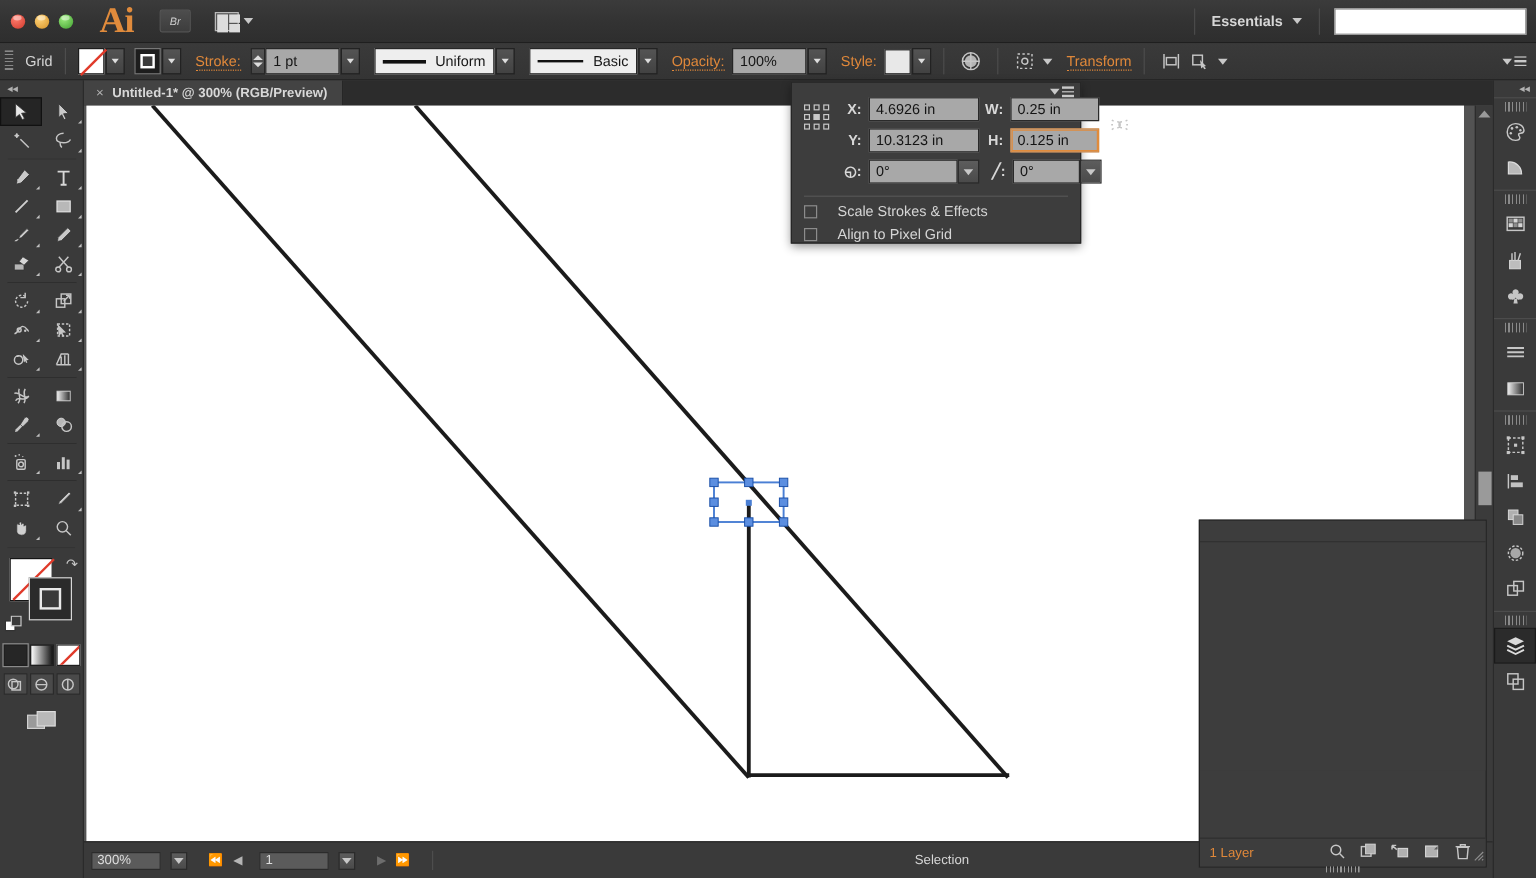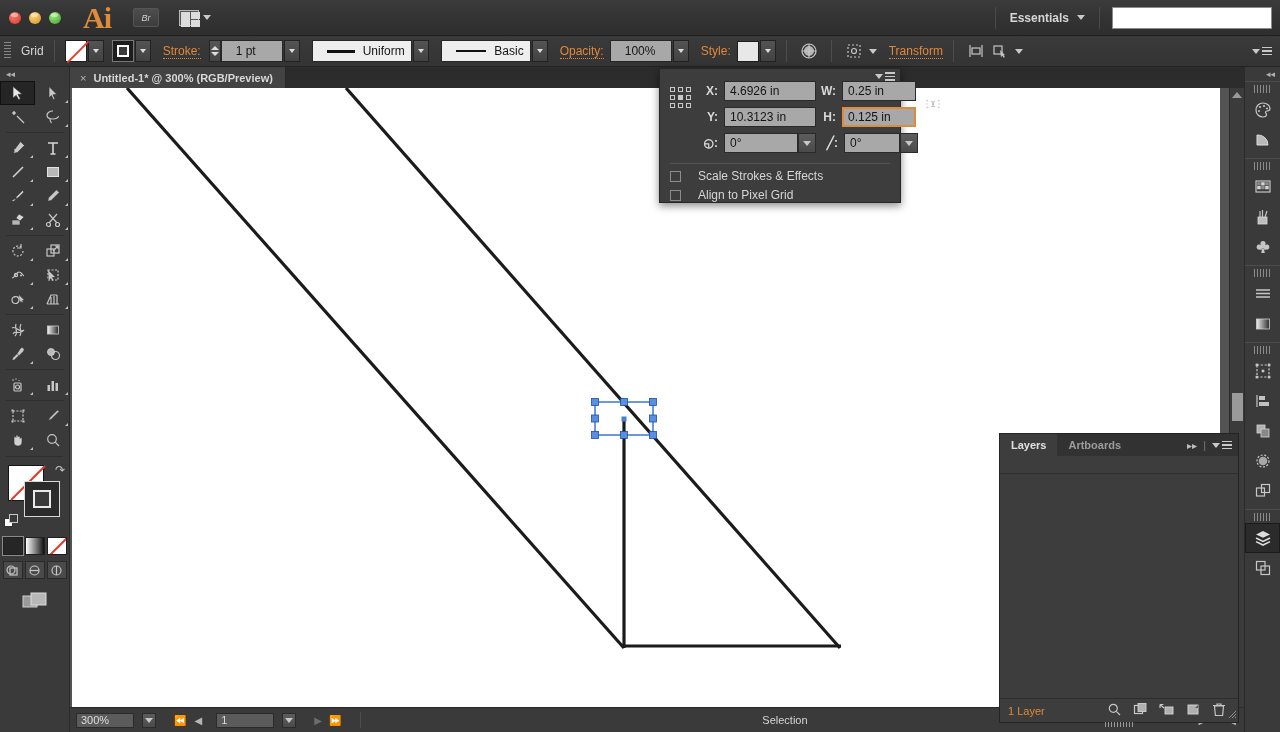--- a/index.html
+++ b/index.html
@@ -94,21 +94,21 @@
   .mini-drop .caret-d { border-top-color:#ddd; border-left-width:3px;border-right-width:3px;border-top-width:4px;}
 
   .stepper { width:12px; height:22px; display:flex; flex-direction:column; justify-content:center; gap:2px;
     background:linear-gradient(to bottom,#565656,#454545); border:1px solid #262626;}
   .stepper .up,.stepper .dn{width:0;height:0;border-left:4px solid transparent;border-right:4px solid transparent;margin:0 auto;}
   .stepper .up{border-bottom:4px solid #ddd;}
   .stepper .dn{border-top:4px solid #ddd;}
 
   .field {
     height: 22px; background: #a8a8a8; border: 1px solid #262626; color: #151515;
-    display: flex; align-items: center; padding: 0 14px; font-size: 12px;
+    display: flex; align-items: center; padding: 0 6px; font-size: 12px;
   }
   .field.white { background: #eeeeee; }
   .combo { display:flex; align-items:center; }
 
   .strokeline { display:inline-block; width: 58px; height: 3px; background:#111; margin-right:8px; }
   .strokeline.thin { height: 2px; }
 
   .style-sw { width: 22px; height: 21px; background: #e8e8e8; border: 1px solid #1d1d1d; }
 
   .icon-btn { width: 24px; height: 24px; display:flex; align-items:center; justify-content:center; }
@@ -186,21 +186,21 @@
   .artboard svg { display:block; }
 
   .vscroll {
     position:absolute; right:0; top:21px; width:15px; height:624px;
     background:#3b3b3b; border-left:1px solid #2c2c2c;
   }
   .vscroll .arrow-up{ margin: 4px auto 0; width:0;height:0;border-left:5px solid transparent;border-right:5px solid transparent;border-bottom:6px solid #9a9a9a;}
   .vscroll .thumb { position:absolute; left:2px; top:305px; width:11px; height:28px; background:#9a9a9a; }
 
   .statusbar {
-    position:absolute; left:0; bottom:0; width:1174px; height:25px;
+    position:absolute; left:0; bottom:0; width:1174px; height:31px;
     background:#3a3a3a; border-top:1px solid #2a2a2a; display:flex; align-items:center; gap:8px;
   }
   .sb-zoom { width:58px; height:15px; background:#5b5b5b; border:1px solid #2b2b2b;
     margin-left:6px; display:flex;align-items:center;padding-left:4px; font-size:11px; color:#ddd;}
   .sb-drop { width:14px;height:15px;background:linear-gradient(to bottom,#5d5d5d,#4a4a4a);border:1px solid #2b2b2b;
     display:flex;align-items:center;justify-content:center;}
   .sb-nav { display:flex; align-items:center; gap:8px; margin-left:10px; }
   .nav-ico { color:#b5b5b5; font-size:10px; }
   .nav-ico.dim { color:#6d6d6d; }
   .sb-page { width:58px;height:15px;background:#5b5b5b;border:1px solid #2b2b2b;margin-left:6px;
@@ -955,42 +955,20 @@
       <div class="rd-item">
         <svg width="20" height="20" viewBox="0 0 20 20">
             <rect x="3.5" y="3.5" width="8.5" height="8.5" class="ico"></rect>
             <rect x="8" y="8" width="8.5" height="8.5" class="ico"></rect>
           </svg>
       </div>
     </div>
   </div>
 
   <div class="layers-panel">
-    <div class="lp-tabs">
-      <div class="lp-tab active">
-        <span>Layers</span>
-      </div>
-      <div class="lp-tab">
-        <span>Artboards</span>
-      </div>
-      <div class="lp-tab-tools">
-        <span class="dbl-arrow">▸▸</span>
-        <span style="color:#777;font-size:11px">|</span>
-        <span>
-          <span class="menu-icon">
-            <span class="tri" style="display:inline-block"></span>
-            <span class="lines" style="display:inline-flex">
-                <i></i>
-                <i></i>
-                <i></i>
-              </span>
-          </span>
-        </span>
-      </div>
-    </div>
 
     <div class="lp-colhead"></div>
 
 
     <div class="lp-body"></div>
 
     <div class="lp-footer">
       <div class="lp-count">1 Layer</div>
       <div class="lp-ftools">
         <span>

